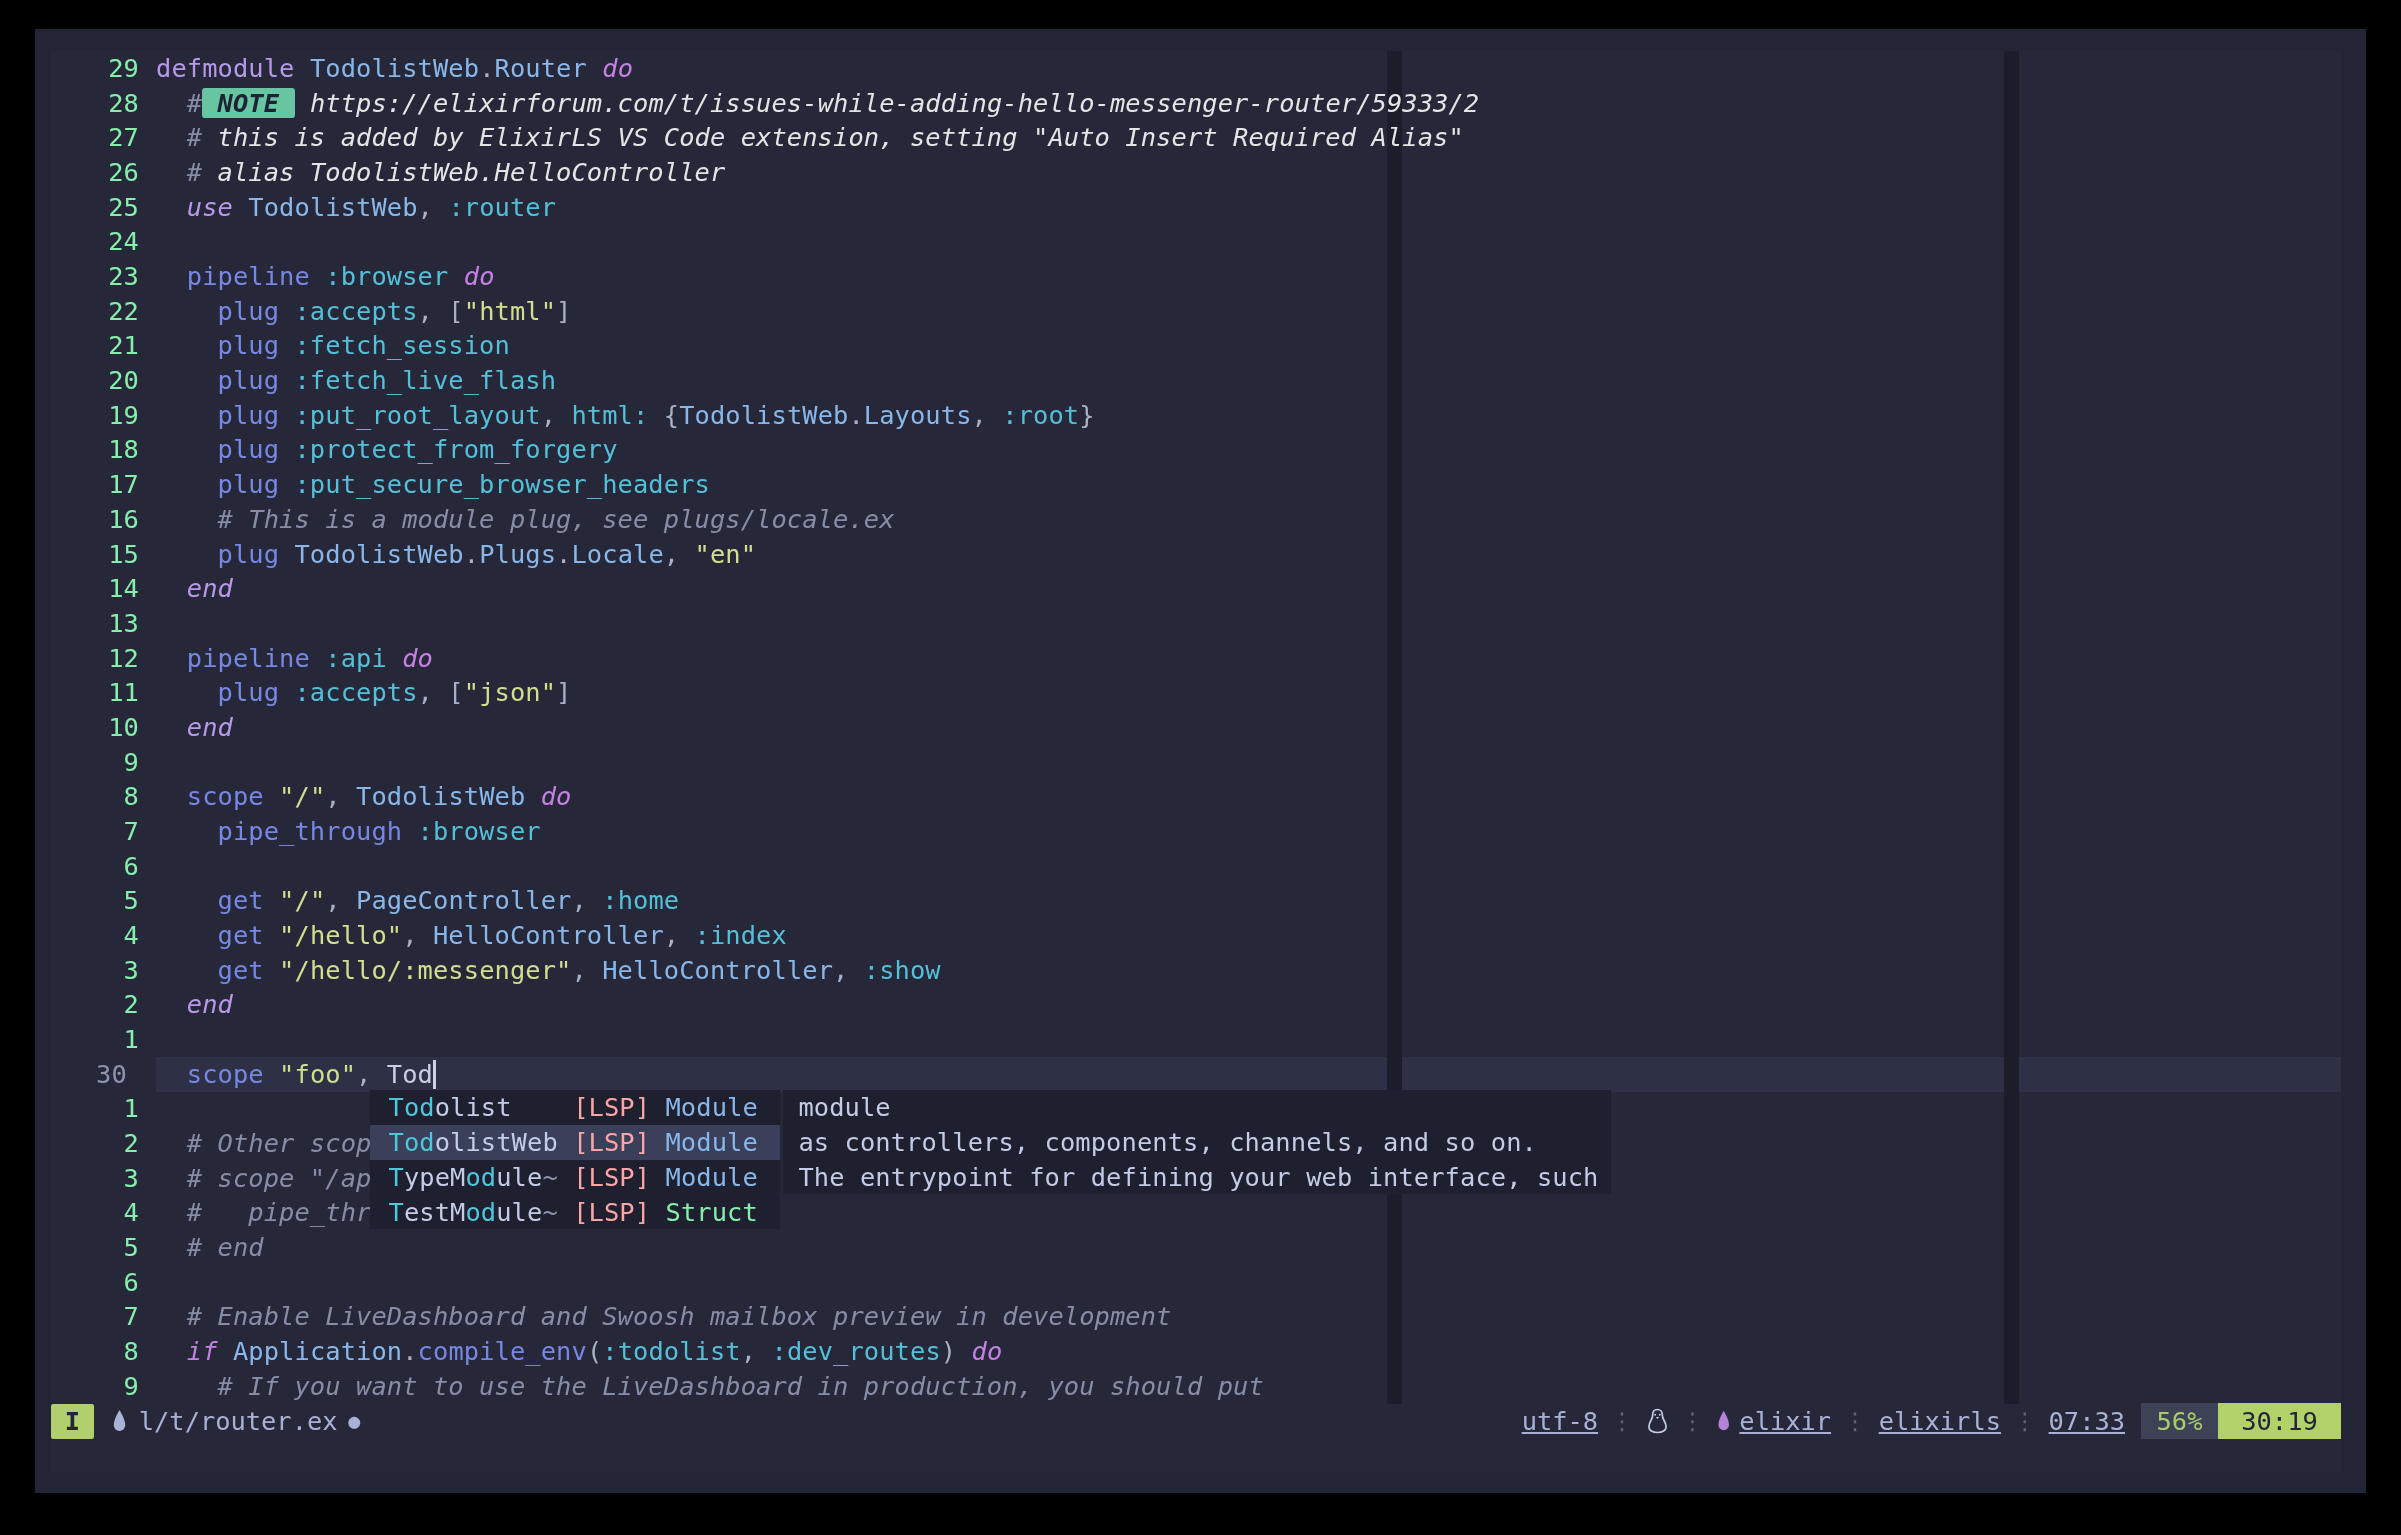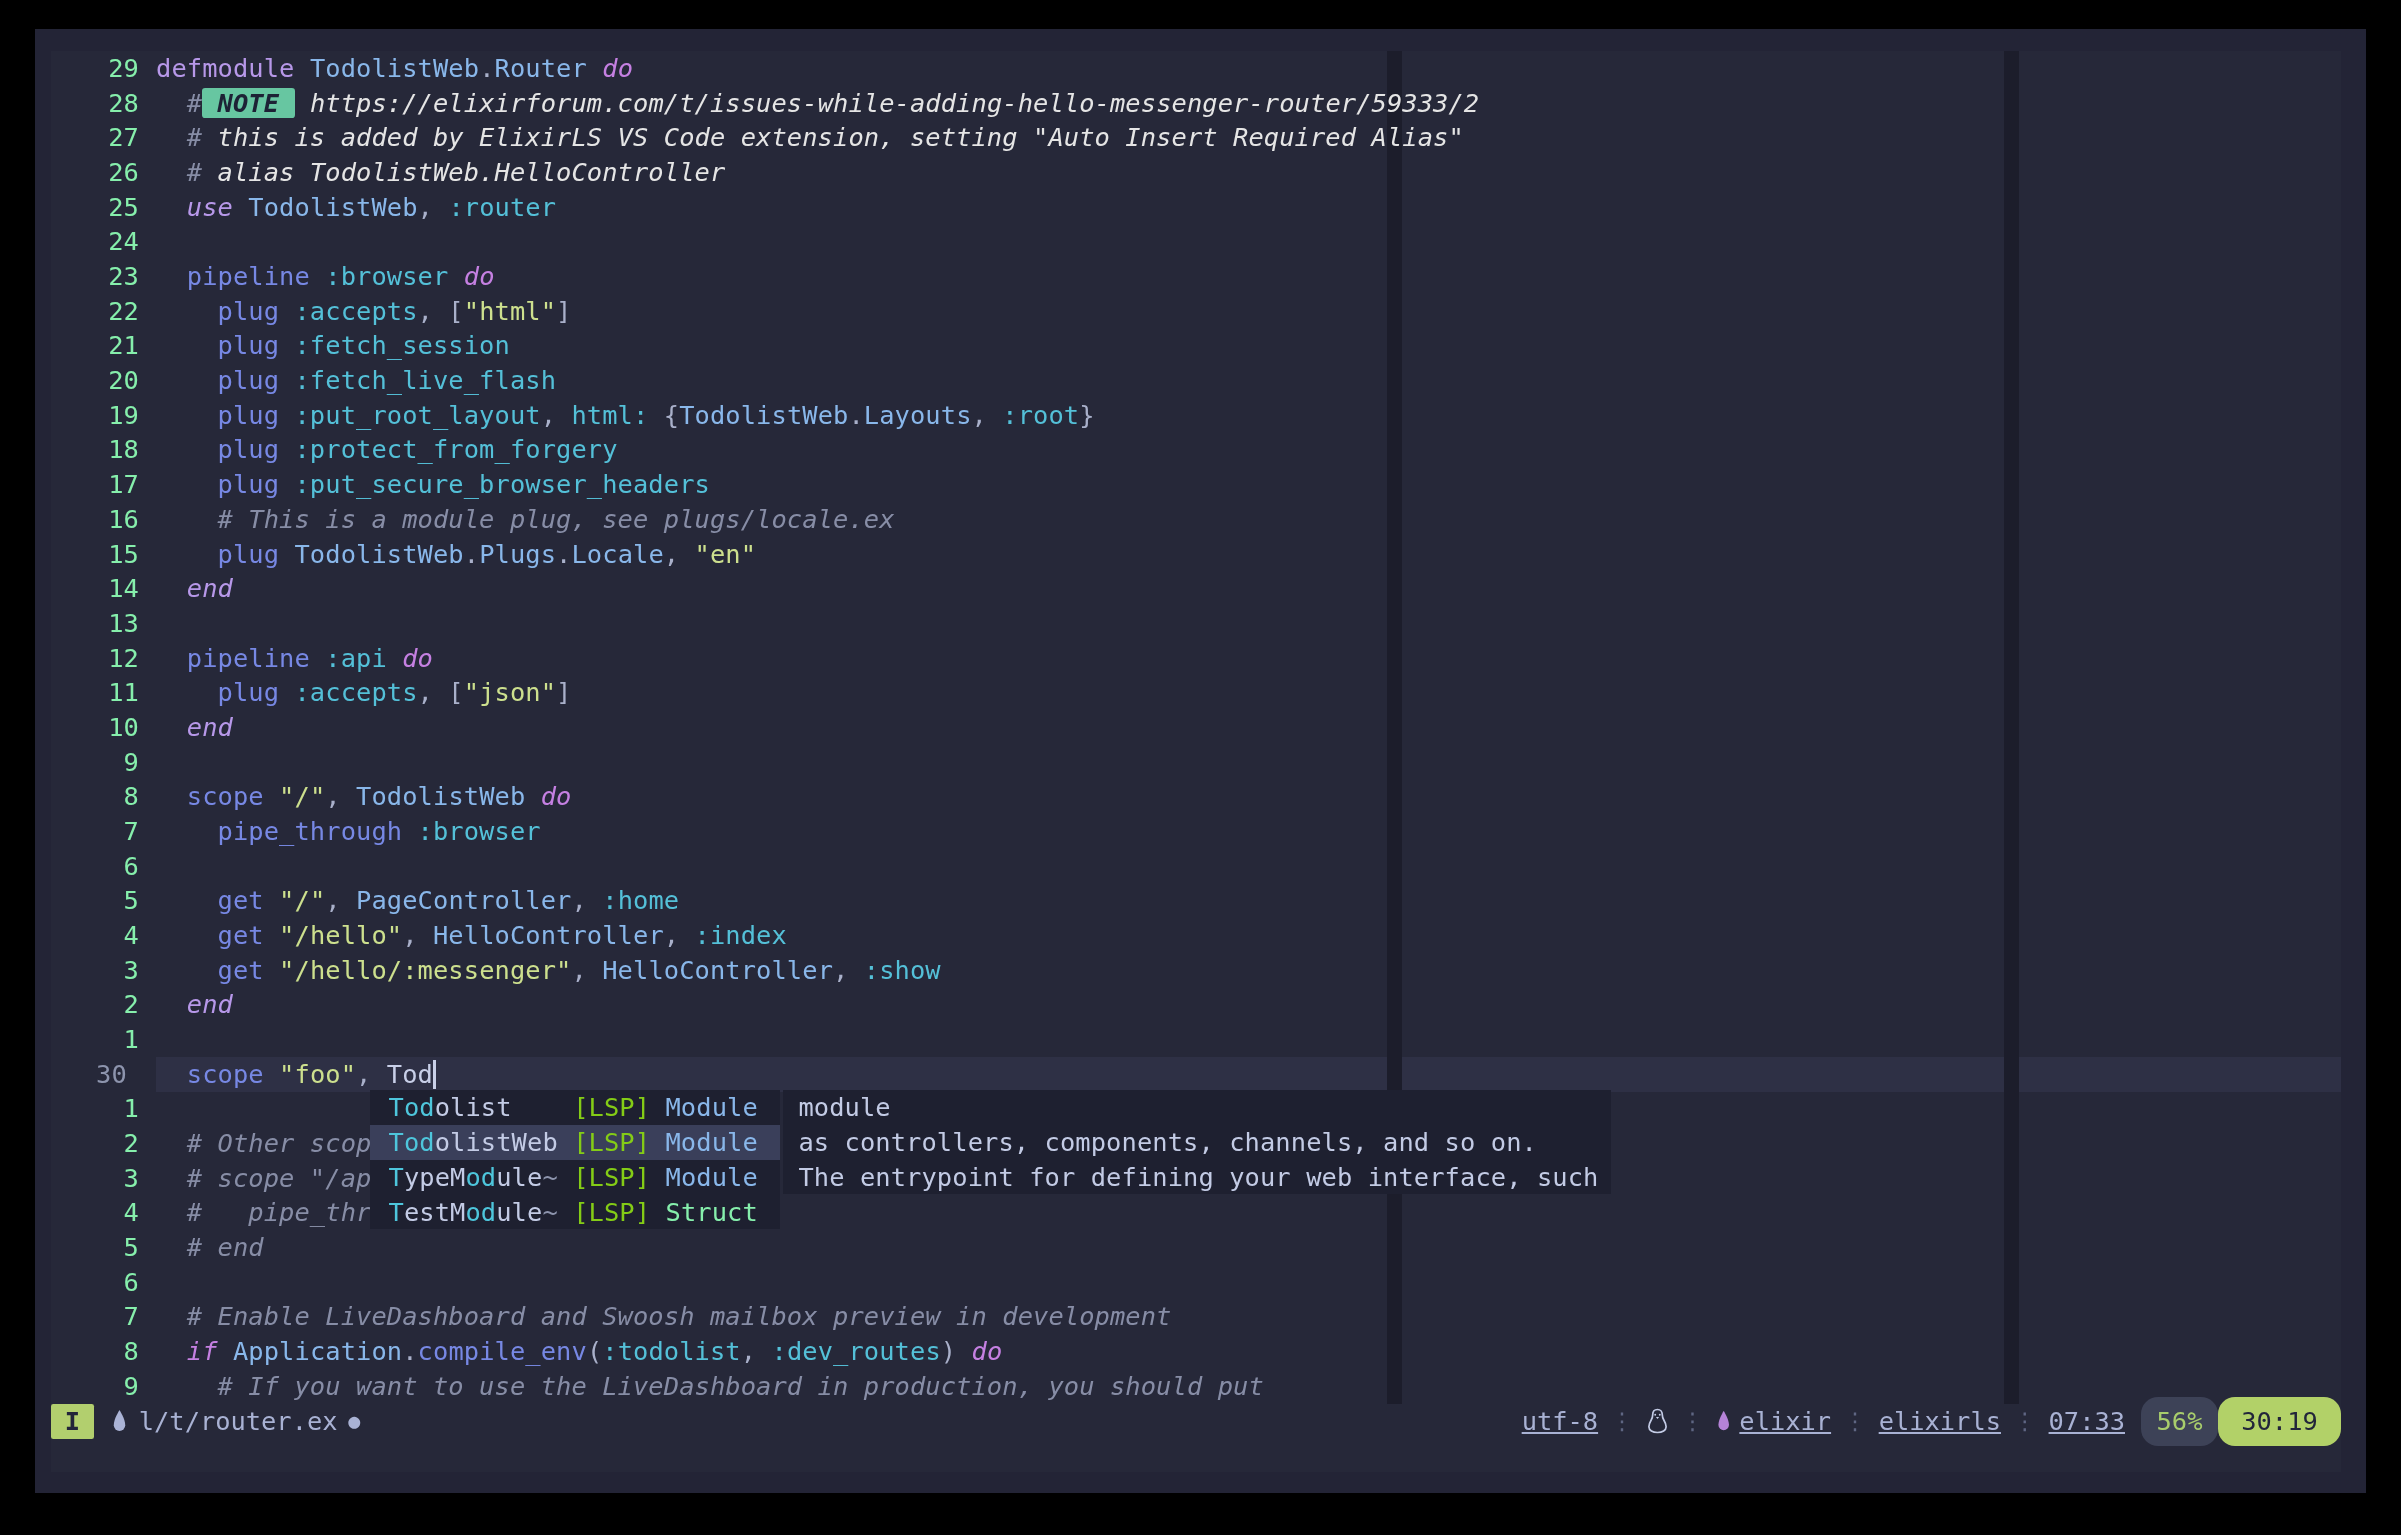--- a/index.html
+++ b/index.html
@@ -26,42 +26,42 @@
   .tk-c{color:#878da6;font-style:italic}
   .tk-g{color:#e5e5e5;font-style:italic}
   .tk-n{color:#1d2235;background:#67c6a1;font-style:italic;font-weight:bold;border-radius:3.1px;}
   .caret{position:absolute;left:382px;top:1009px;width:3.1px;height:29px;background:#c9d0e8;z-index:4;}
   .popup{position:absolute;left:319px;top:1039px;width:410px;height:139px;background:#1e2030;z-index:6;}
   .pitem{height:35px;line-height:35px;font-size:25.4px;letter-spacing:0.1px;white-space:pre;padding-left:18.5px;}
   .pitem.sel{background:#3a3f5a;}
   .pi-hit{color:#4ec6dc}
   .pi-txt{color:#c3cbe5}
   .pi-dim{color:#8d94ad}
-  .pi-lsp{color:#84cc16}
+  .pi-lsp{color:#fca5a5}
   .pi-km{color:#89b7ea;margin-left:15.4px}
   .pi-ks{color:#86efac;margin-left:15.4px}
   .docs{position:absolute;left:732px;top:1039px;width:828px;height:104px;background:#1e2030;z-index:6;
         color:#c3cbe5;font-size:25.4px;letter-spacing:0.1px;}
   .docs .dline{height:35px;line-height:35px;padding-left:15.4px;white-space:pre;}
   .statusline{position:absolute;left:0;top:1353px;width:2290px;height:35px;z-index:5;
               display:flex;align-items:center;justify-content:space-between;
               font-size:25.4px;color:#a9b2d4;}
   .sl-left,.sl-right{display:flex;align-items:center;height:35px;}
   .mode{width:43px;height:35px;background:#b2cf6e;color:#22253a;font-weight:bold;
         display:flex;align-items:center;justify-content:center;border-radius:2.3px;}
   .sl-file{margin-left:10.8px;}
   .sl-dot{margin-left:10.8px;font-size:20px;}
   .sl-seg{margin:0 0 0 12.3px;white-space:pre;text-decoration:underline;}
   .sep{color:#5f6683;margin-left:12.3px;font-size:23px;}
   .icon{display:inline-flex;align-items:center;margin-left:12.3px;}
   .icon svg{display:block;}
   .fileicon{margin-left:17px;color:#aab3d6;}
   .langicon{color:#b583d8;}
   .pengicon{color:#c3cbe5;}
-  .blk{height:49px;display:flex;align-items:center;justify-content:center;border-radius:17px;}
+  .blk{height:36px;display:flex;align-items:center;justify-content:center;}
   .blk-scroll{width:77px;background:#3d4257;color:#a8cd6c;margin-left:16px;}
   .blk-pos{width:123px;background:#b2d168;color:#22253a;}
 </style>
 </head>
 <body>
 
 <div class="window">
   <div class="content">
     <div class="cursorline"></div>
     <div class="stripe" style="left:1336px"></div>

